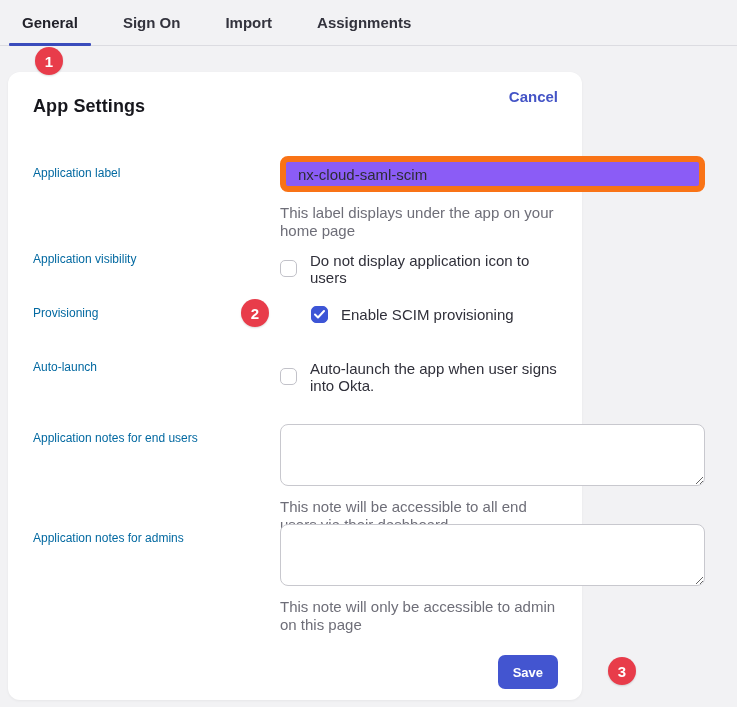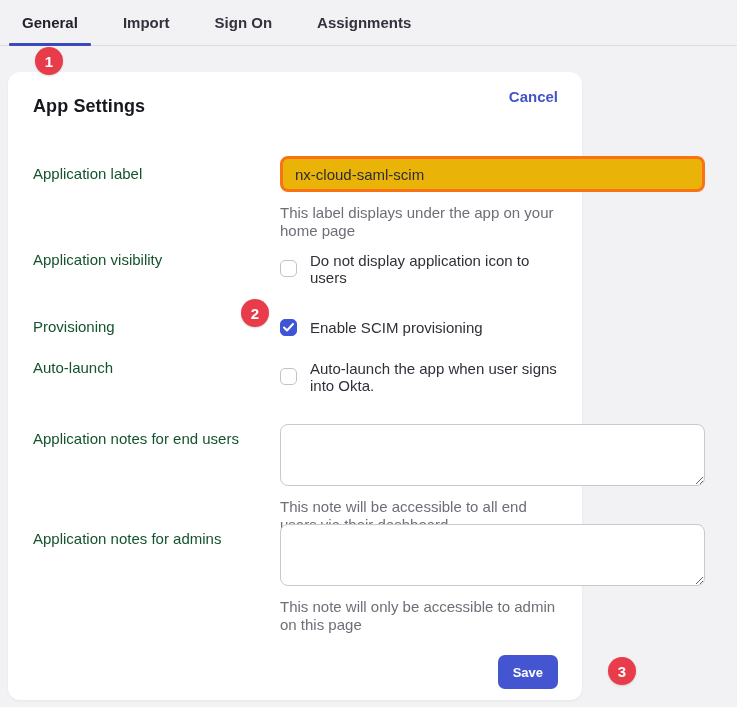--- a/index.html
+++ b/index.html
@@ -51,30 +51,30 @@
   }
 
   
   .row {
     position:absolute; left:0; right:0;
     display:flex; align-items:flex-start;
     padding:0 24px 0 25px;
   }
   .row-label {
     width:247px; flex:0 0 247px;
-    font-size:15px; color:#14532d; line-height:17px;
+    font-size:12px; color:#0369a1; line-height:17px;
   }
   .field-col { flex:1 1 auto; min-width:0; }
 
   .text-input {
     width:425px; height:36px;
-    border:3px solid #f97316; border-radius:8px;
+    border:6px solid #f97316; border-radius:8px;
     padding:0 12px; font-size:15px; color:#2d2d34;
     font-family:"Liberation Sans","DejaVu Sans",sans-serif;
-    background:#eab308; outline:none;
+    background:#8b5cf6; outline:none;
   }
   .note-area {
     width:425px; height:62px;
     border:1px solid #c8c8ce; border-radius:8px;
     padding:8px 12px; font-size:15px; color:#2d2d34;
     font-family:"Liberation Sans","DejaVu Sans",sans-serif;
     background:#fff; outline:none; resize:both; display:block;
   }
   .hint { margin-top:12px; font-size:15px; color:#6e6e78; line-height:18px; }
 
@@ -115,24 +115,24 @@
 </head>
 <body>
 
 <div class="page">
 
   <div class="tabbar">
     <div class="tab active">
         <span>General</span>
       </div>
     <div class="tab">
+        <span>Sign On</span>
+      </div>
+    <div class="tab">
         <span>Import</span>
-      </div>
-    <div class="tab">
-        <span>Sign On</span>
       </div>
     <div class="tab">
         <span>Assignments</span>
       </div>
   </div>
 
   <div class="step-badge badge-1">1</div>
   <div class="step-badge badge-2">2</div>
   <div class="step-badge badge-3">3</div>
 
@@ -154,21 +154,21 @@
     <div class="row" style="top:179px;">
       <div class="row-label">Application visibility</div>
       <div class="field-col check-row">
         <div class="checkbox">
           
         </div>
         <div class="check-label">Do not display application icon to users</div>
       </div>
     </div>
 
-    <div class="row" style="top:246px;">
+    <div class="row" style="top:233px;gap:31px;">
       <div class="row-label">Provisioning</div>
       <div class="field-col check-row">
         <div class="checkbox checked">
           <span class="checkmark-icon">
             <svg width="11" height="9" viewBox="0 0 11 9">
                 <polyline points="1,4.5 4,7.5 10,1" fill="none" stroke="#ffffff" stroke-width="2" stroke-linecap="round" stroke-linejoin="round"></polyline>
               </svg>
           </span>
         </div>
         <div class="check-label">Enable SCIM provisioning</div>

